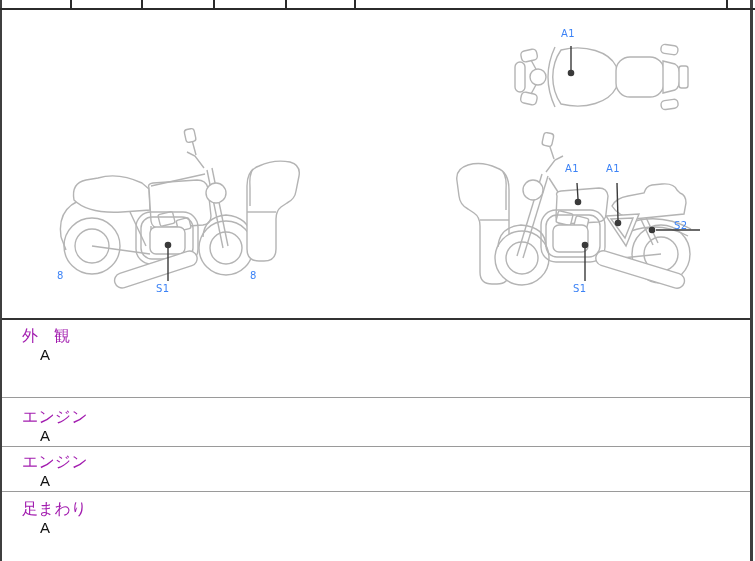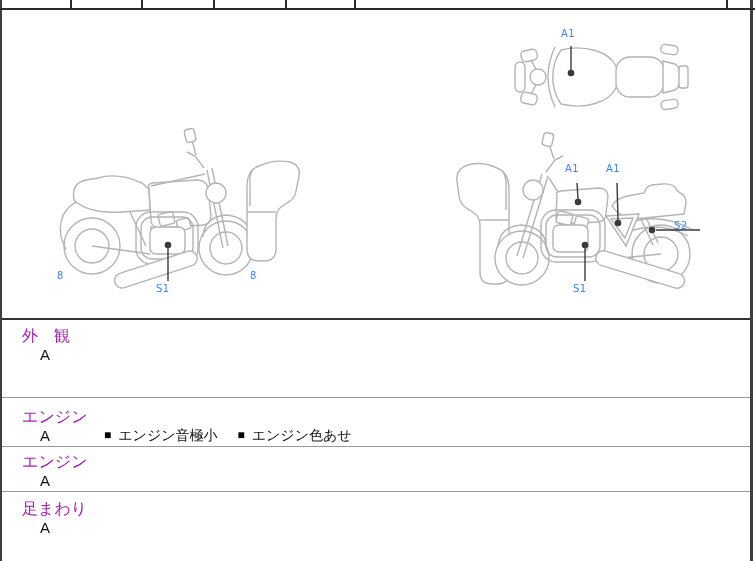--- a/index.html
+++ b/index.html
@@ -178,24 +178,20 @@
         <span class="cat">外　観</span>
         <span class="grade">A</span>
       </div>
     </div>
 
     <div class="insp-row r2">
       <div class="cat-col">
         <span class="cat">エンジン</span>
         <span class="grade">A</span>
       </div>
-      <div class="notes">
-        <span class="note"><span class="bullet">■</span><span>エンジン音極小</span></span>
-        <span class="note"><span class="bullet">■</span><span>エンジン色あせ</span></span>
-      </div>
     </div>
 
     <div class="insp-row r3">
       <div class="cat-col">
         <span class="cat">エンジン</span>
         <span class="grade">A</span>
       </div>
     </div>
 
     <div class="insp-row r4">

